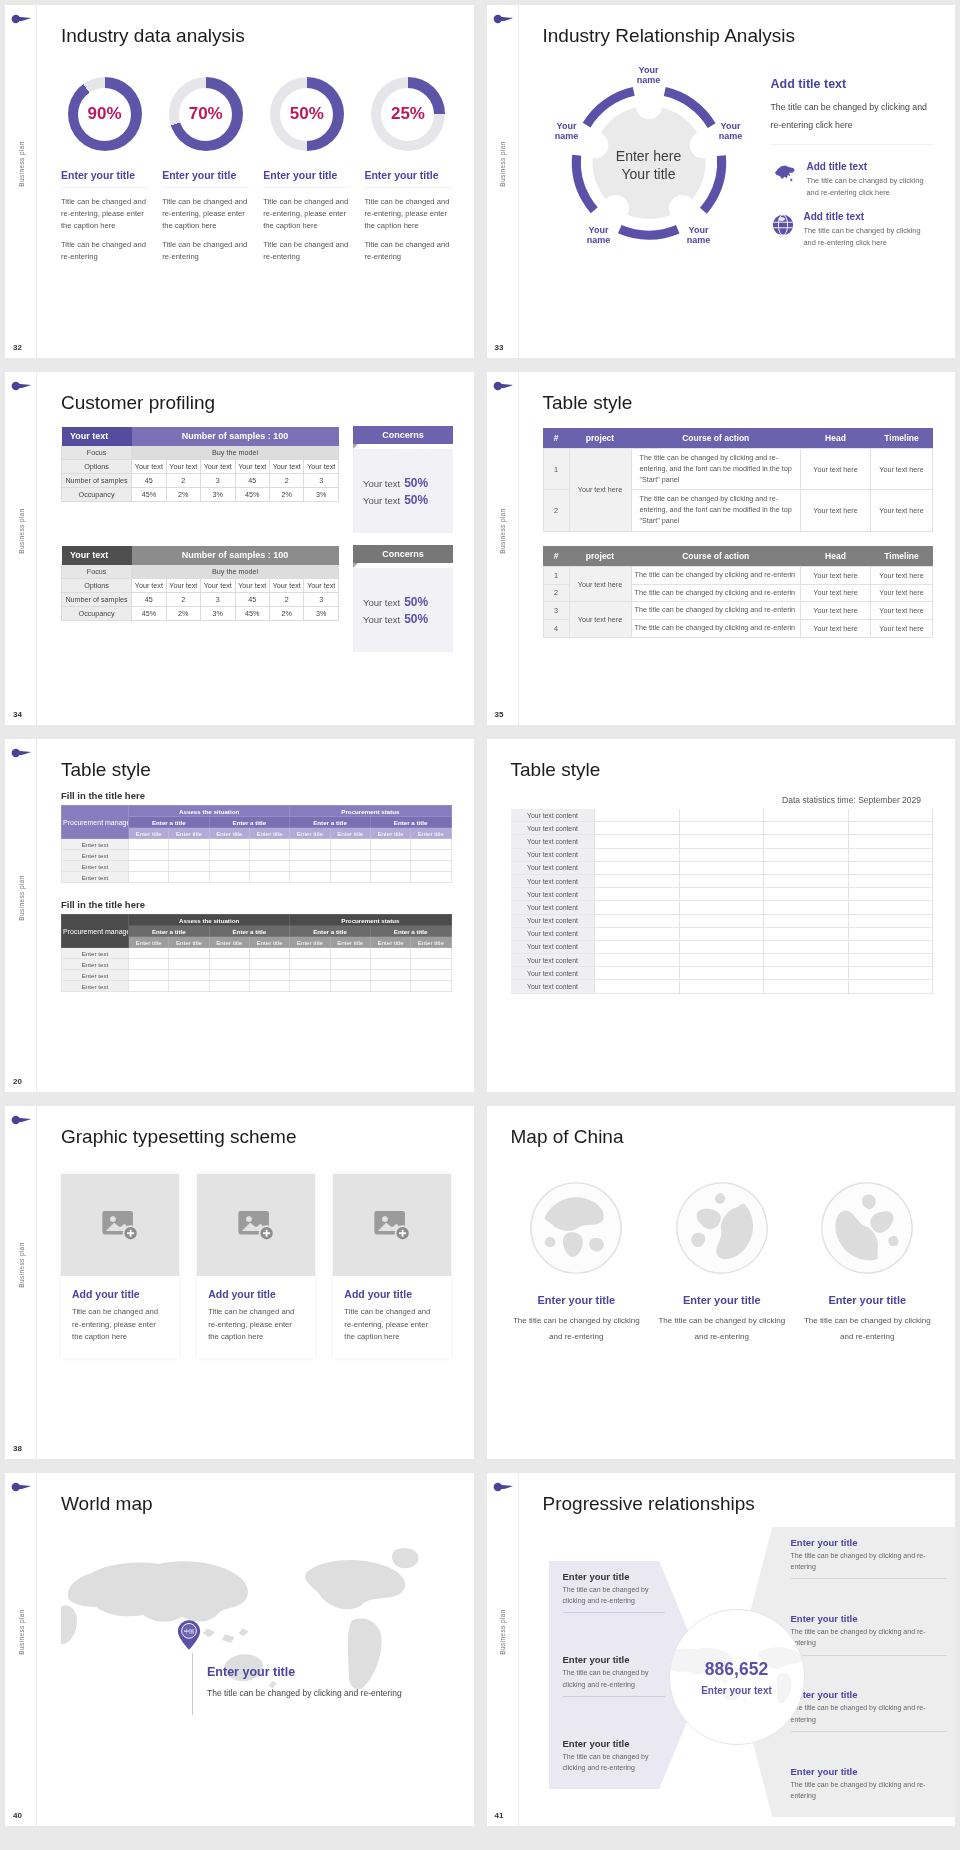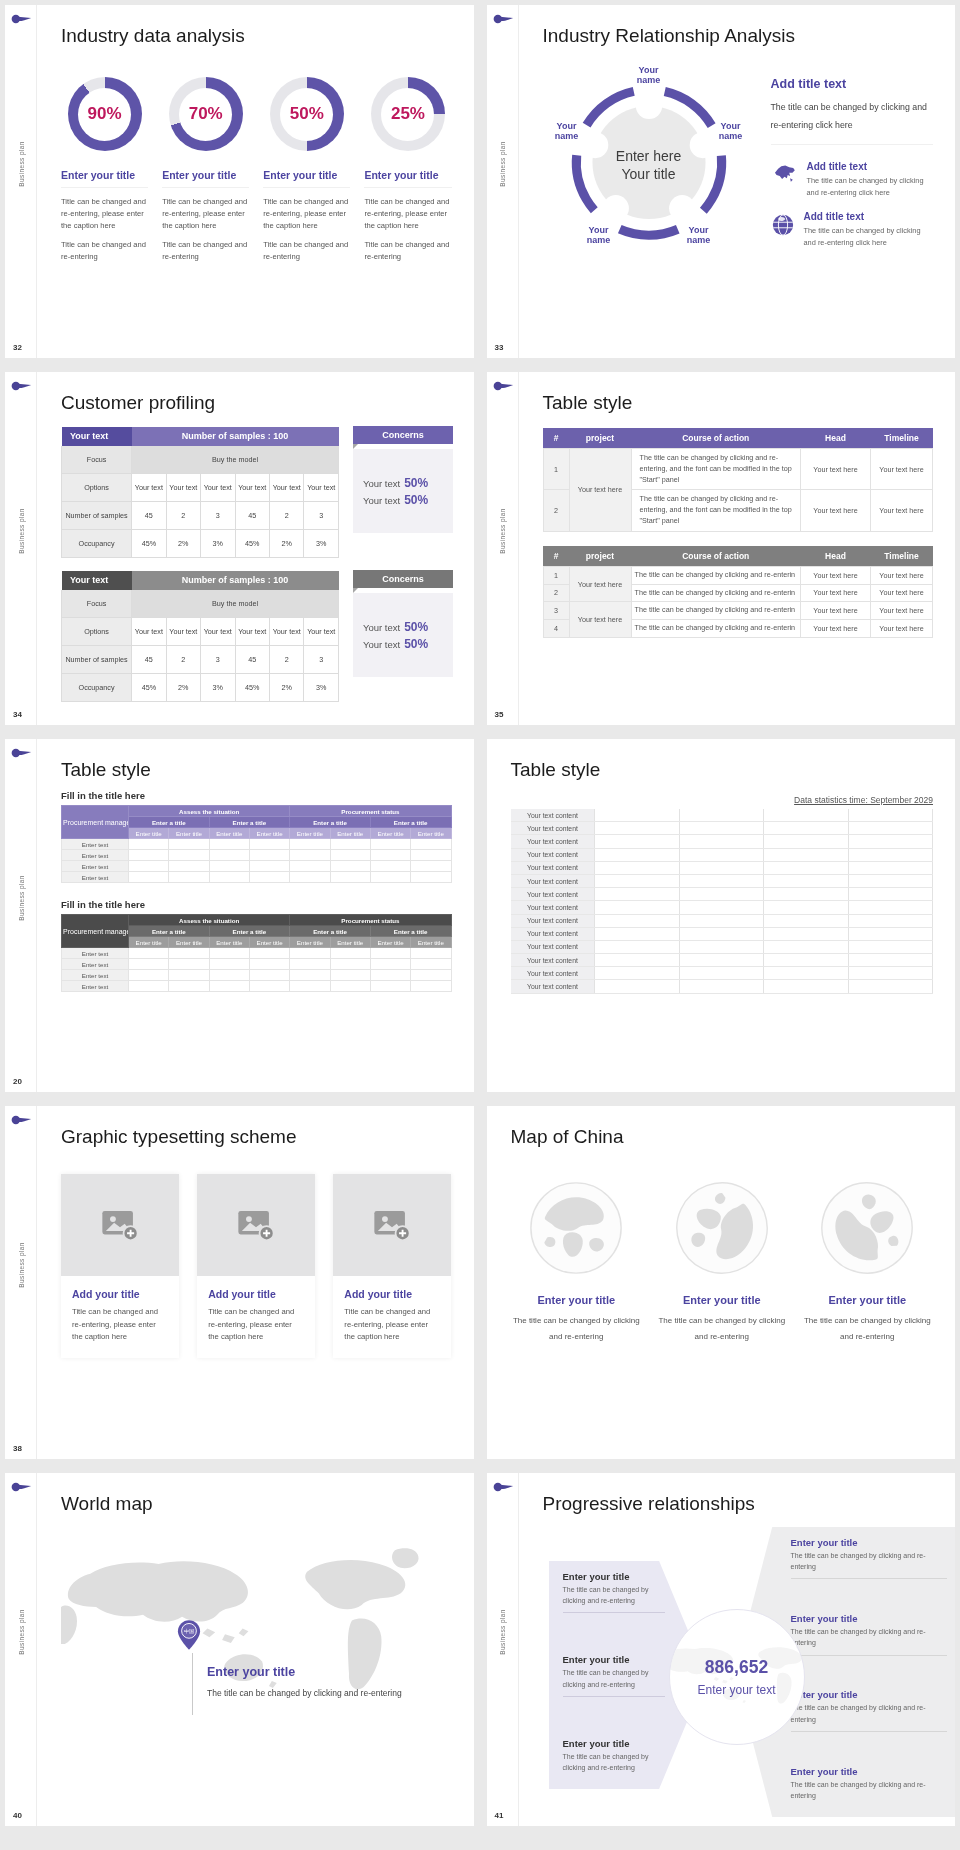--- a/index.html
+++ b/index.html
@@ -37,21 +37,21 @@
   .s33-right h3{color:#4c44a0;font-size:12.5px;font-weight:700;margin:6px 0 8px;}
   .s33-right .lead{font-size:8.8px;color:#444;line-height:2;margin:0 0 10px;border-bottom:1px solid #f0f0f0;padding-bottom:10px;}
   .s33-item{display:flex;gap:9px;align-items:flex-start;padding:6px 0;}
   .s33-item h4{color:#4c44a0;font-size:10px;font-weight:700;margin:0 0 3px;}
   .s33-item p{font-size:7.4px;color:#666;line-height:1.6;margin:0;}
   .s33-item svg{flex:none;margin-top:2px;}
 
   
   .s34-row{display:flex;gap:14px;margin-top:12px;align-items:flex-start;}
   .t34{border-collapse:collapse;width:278px;flex:none;}
-  .t34 td{border:1px solid #dcdcdc;text-align:center;font-size:7.2px;color:#444;padding:9px 2px;background:#fff;}
+  .t34 td{border:1px solid #dcdcdc;text-align:center;font-size:7.2px;color:#444;padding:2px 2px;background:#fff;}
   .t34 tr.hdr td{border-color:transparent;color:#fff;font-weight:700;font-size:9px;padding:4px 2px;}
   .t34.purple .hl{background:#554c9e;text-align:left;padding-left:8px;}
   .t34.purple .hr{background:#7c71b6;}
   .t34.gray .hl{background:#4f4f4f;text-align:left;padding-left:8px;}
   .t34.gray .hr{background:#8c8c8c;}
   .t34 .lbl{background:#ececec;}
   .t34 .fv{background:#dddddd;}
   .t34 tr.focusrow .lbl{background:#e6e6e6;}
   .conc{width:100px;}
   .conc-tab{position:relative;color:#fff;font-weight:700;font-size:9px;text-align:center;padding:4px 0;}
@@ -78,21 +78,21 @@
   .t36 .grp,.t36 .sub,.t36 .colh{color:#fff;font-weight:700;}
   .t36.purple .corner,.t36.purple .grp{background:#877cbd;border-color:#968cc6;}
   .t36.purple .sub{background:#7b6fb4;border-color:#8a7fc0;}
   .t36.purple .colh{background:#b2a9d6;border-color:#beb6dc;font-weight:400;}
   .t36.dark .corner,.t36.dark .grp{background:#4b4b4b;border-color:#5e5e5e;}
   .t36.dark .sub{background:#6b6b6b;border-color:#7a7a7a;}
   .t36.dark .colh{background:#9d9d9d;border-color:#a9a9a9;font-weight:400;}
   .t36 .rl{background:#f0f0f0;}
 
   
-  .s37-cap{text-align:right;font-size:8.5px;color:#555;margin:14px 0 4px;text-decoration:underline;}
+  .s37-cap{text-align:right;font-size:8.5px;color:#555;margin:14px 12px 4px;}
   .t37{border-collapse:collapse;width:100%;table-layout:fixed;}
   .t37 th{background:#6c61ac;color:#fff;padding:4px 2px;font-weight:400;font-size:7.5px;}
   .t37 th.main{font-size:10.5px;font-weight:700;width:34%;}
   .t37 td{border-bottom:1px solid #e7e7e7;border-right:1px solid #e2e2e2;font-size:6.8px;color:#555;text-align:center;padding:2.1px 2px;height:8px;}
   .t37 td.lbl{background:#efeff1;}
 
   
   .s38-grid{display:grid;grid-template-columns:repeat(3,1fr);gap:18px;margin-top:26px;}
   .s38-card{box-shadow:0 0 5px rgba(0,0,0,.07);}
   .ph-box{height:102px;background:#e3e3e4;display:flex;align-items:center;justify-content:center;}
@@ -127,21 +127,21 @@
   .larrow .s41-item h4{color:#333;}
   .rpanel .s41-item h4{color:#4c44a0;}
   .larrow .s41-item{border-bottom:1px solid #cecbdd;padding-bottom:6px;}
   .larrow .s41-item:last-child{border-bottom:none;}
   .rpanel .s41-item{border-bottom:1px solid #d6d6d6;padding-bottom:6px;}
   .rpanel .s41-item:last-child{border-bottom:none;}
   .ccircle{position:absolute;left:126px;top:92px;width:134px;height:134px;border-radius:50%;background:#fff;
            border:1px solid #e5e4ef;z-index:3;display:flex;flex-direction:column;align-items:center;justify-content:center;overflow:hidden;}
   .ccircle .mini-map{position:absolute;left:-18px;top:28px;width:170px;opacity:.35;}
   .cval{font-size:17.5px;font-weight:700;color:#5b51a8;z-index:1;}
-  .clab{font-size:12px;font-weight:400;color:#5b51a8;margin-top:5px;z-index:1;}
+  .clab{font-size:10px;font-weight:700;color:#5b51a8;margin-top:5px;z-index:1;}
 </style>
 </head>
 <body>
 
 <svg width="0" height="0" style="position:absolute" aria-hidden="true">
   <defs>
     <symbol id="ic-logo" viewBox="0 0 26 12">
       <circle cx="6" cy="6" r="5.2" fill="#4a4396"></circle>
       <path d="M8.5 3.2 L25 4.8 C18 7.5 13 8.8 9.5 8.6 Z" fill="#4a4396"></path>
     </symbol>

